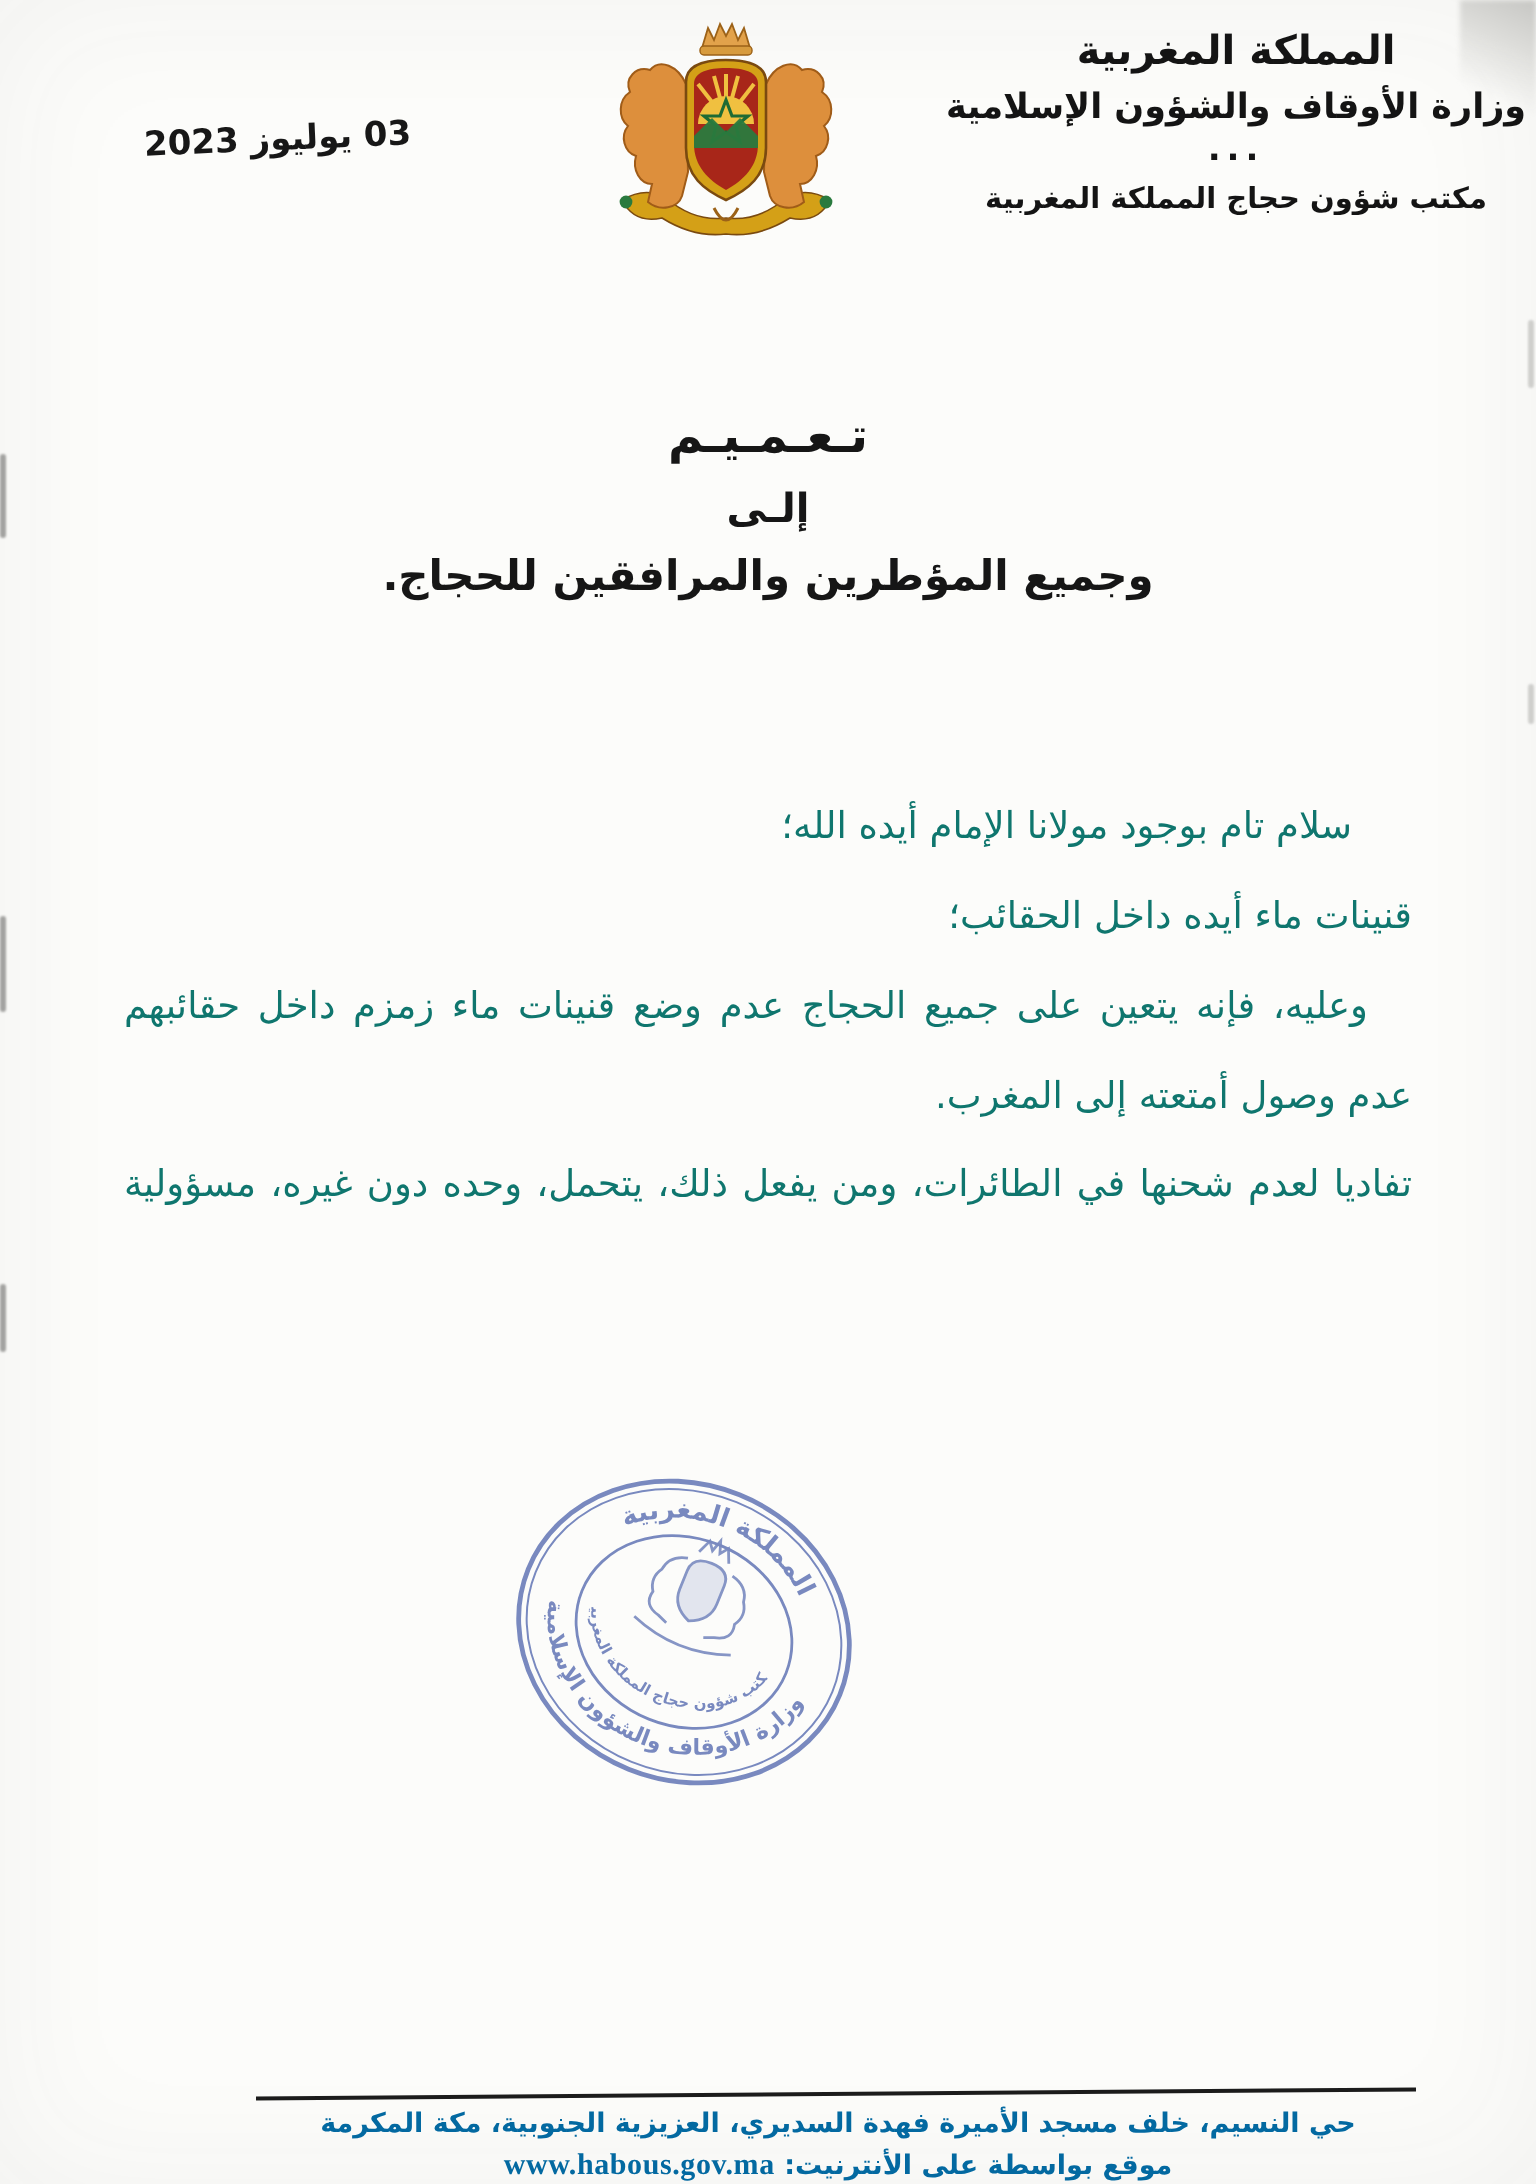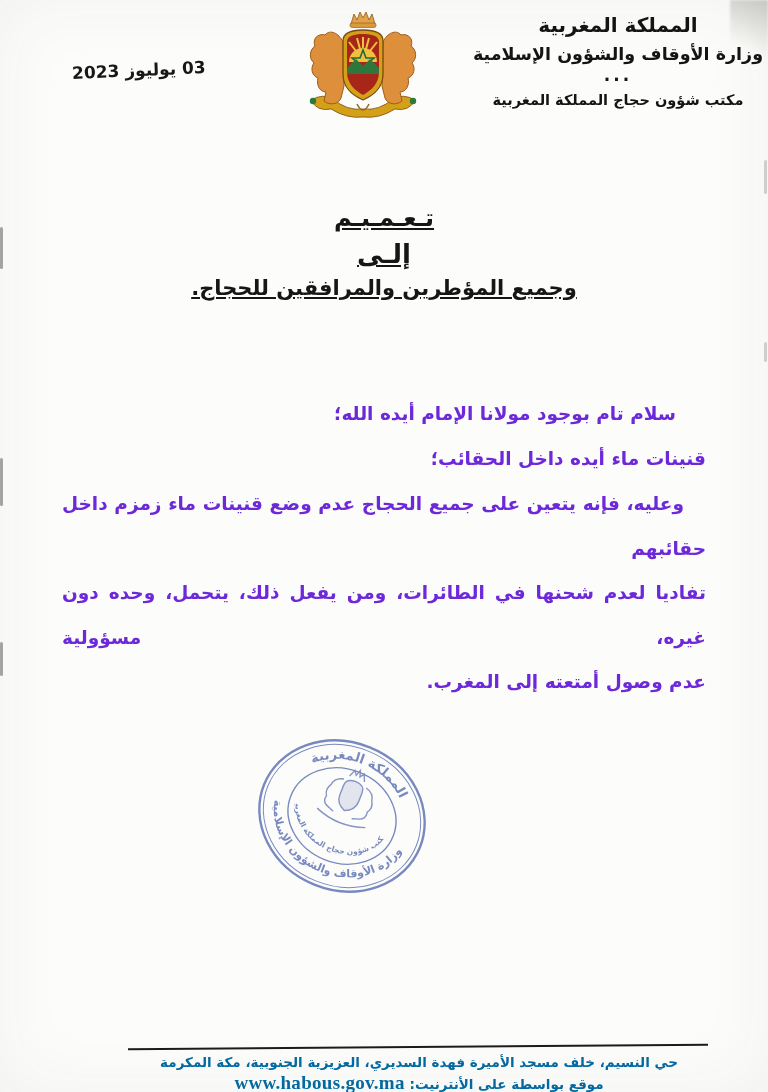--- a/index.html
+++ b/index.html
@@ -20,48 +20,48 @@
     transform:rotate(-2.5deg);direction:rtl;letter-spacing:.5px;color:#171717;}
   .emblem{position:absolute;left:299px;top:8px;width:128px;height:118px;}
   .ministry{position:absolute;left:472px;top:12px;width:292px;text-align:center;
     direction:rtl;font-weight:bold;color:#141414;}
   .ministry .l1{font-size:20px;line-height:26px;}
   .ministry .l2{font-size:17.5px;line-height:26px;margin-top:3px;}
   .ministry .dots{font-size:17px;line-height:15px;letter-spacing:3px;margin-top:1px;}
   .ministry .l3{font-size:14.5px;line-height:20px;margin-top:7px;}
   
   .title{position:absolute;top:200px;left:0;right:0;text-align:center;direction:rtl;
-    font-weight:bold;color:#161616;text-decoration:underline;}
+    font-weight:bold;color:#161616;}
   .title .t1{font-size:24px;line-height:36px;}
-  .title .t2{font-size:26px;line-height:36px;}
+  .title .t2{font-size:20px;line-height:36px;}
   .title .t3{font-size:21px;line-height:33px;}
   .title .t4{font-size:21px;line-height:33px;}
   
   .bodytext{position:absolute;top:392px;right:62px;left:62px;direction:rtl;
-    font-size:18.5px;font-weight:bold;color:#6d28d9;}
+    font-size:18.5px;font-weight:normal;color:#0f766e;}
   .ln{line-height:44.5px;}
   .ln.j{text-align:justify;text-align-last:justify;}
   .ln.r{text-align:right;}
   .ind30{text-indent:30px;}
   .ind26{text-indent:26px;}
   .ind22{text-indent:22px;}
   .g3{margin-top:11px;}
   .g4{margin-top:1px;}
   .u{text-decoration:underline;text-underline-offset:4px;text-decoration-thickness:1.5px;}
   
   .stamp{position:absolute;left:252px;top:736px;width:180px;height:160px;
     transform:rotate(22deg);opacity:.92;}
   
   .footer-line{position:absolute;left:128px;top:1046px;width:580px;height:2px;
     background:#1b1b1b;transform:rotate(-.45deg);}
   .footer{position:absolute;left:70px;right:0;top:1053px;text-align:center;
     direction:rtl;font-weight:bold;color:#0369a1;}
   .footer .addr{font-size:13.5px;line-height:18px;}
   .footer .site{font-size:13.5px;line-height:20px;margin-top:2px;}
-  .footer .url{font-family:"Liberation Serif","DejaVu Serif",serif;font-size:19px;
+  .footer .url{font-family:"Liberation Serif","DejaVu Serif",serif;font-size:15px;
     letter-spacing:.3px;}
 </style>
 </head>
 <body>
 
 <div class="page">
 
   <div class="corner-tr"></div>
   <div class="edge-mark" style="left:0;top:227px;width:3px;height:42px;"></div>
   <div class="edge-mark" style="left:0;top:458px;width:3px;height:48px;"></div>
@@ -112,22 +112,22 @@
   <div class="title">
     <div class="t1">تـعـمـيـم</div>
     <div class="t2">إلـى</div>
     <div class="t4">وجميع المؤطرين والمرافقين للحجاج.</div>
   </div>
 
   <div class="bodytext">
     <div class="ln r ind30">سلام تام بوجود مولانا الإمام أيده الله؛</div>
     <div class="ln r">قنينات ماء أيده داخل الحقائب؛</div>
     <div class="ln j ind22 g4">وعليه، فإنه يتعين على جميع الحجاج عدم وضع قنينات ماء زمزم داخل حقائبهم</div>
+    <div class="ln r">عدم وصول أمتعته إلى المغرب.</div>
     <div class="ln j">تفاديا لعدم شحنها في الطائرات، ومن يفعل ذلك، يتحمل، وحده دون غيره، مسؤولية</div>
-    <div class="ln r">عدم وصول أمتعته إلى المغرب.</div>
   </div>
 
   <svg class="stamp" viewBox="0 0 180 160">
     <ellipse cx="90" cy="80" rx="84" ry="74" fill="none" stroke="#6e80bb" stroke-width="2.4"></ellipse>
     <ellipse cx="90" cy="80" rx="80" ry="70" fill="none" stroke="#6e80bb" stroke-width="1"></ellipse>
     <ellipse cx="90" cy="80" rx="55" ry="47" fill="none" stroke="#6e80bb" stroke-width="1.4"></ellipse>
     <defs>
       <path id="st-top" d="M 26,80 A 64,56 0 0 1 154,80"></path>
       <path id="st-bottom" d="M 20,78 A 70,62 0 0 0 160,78"></path>
       <path id="st-inner" d="M 42,84 A 49,41 0 0 0 138,84"></path>

